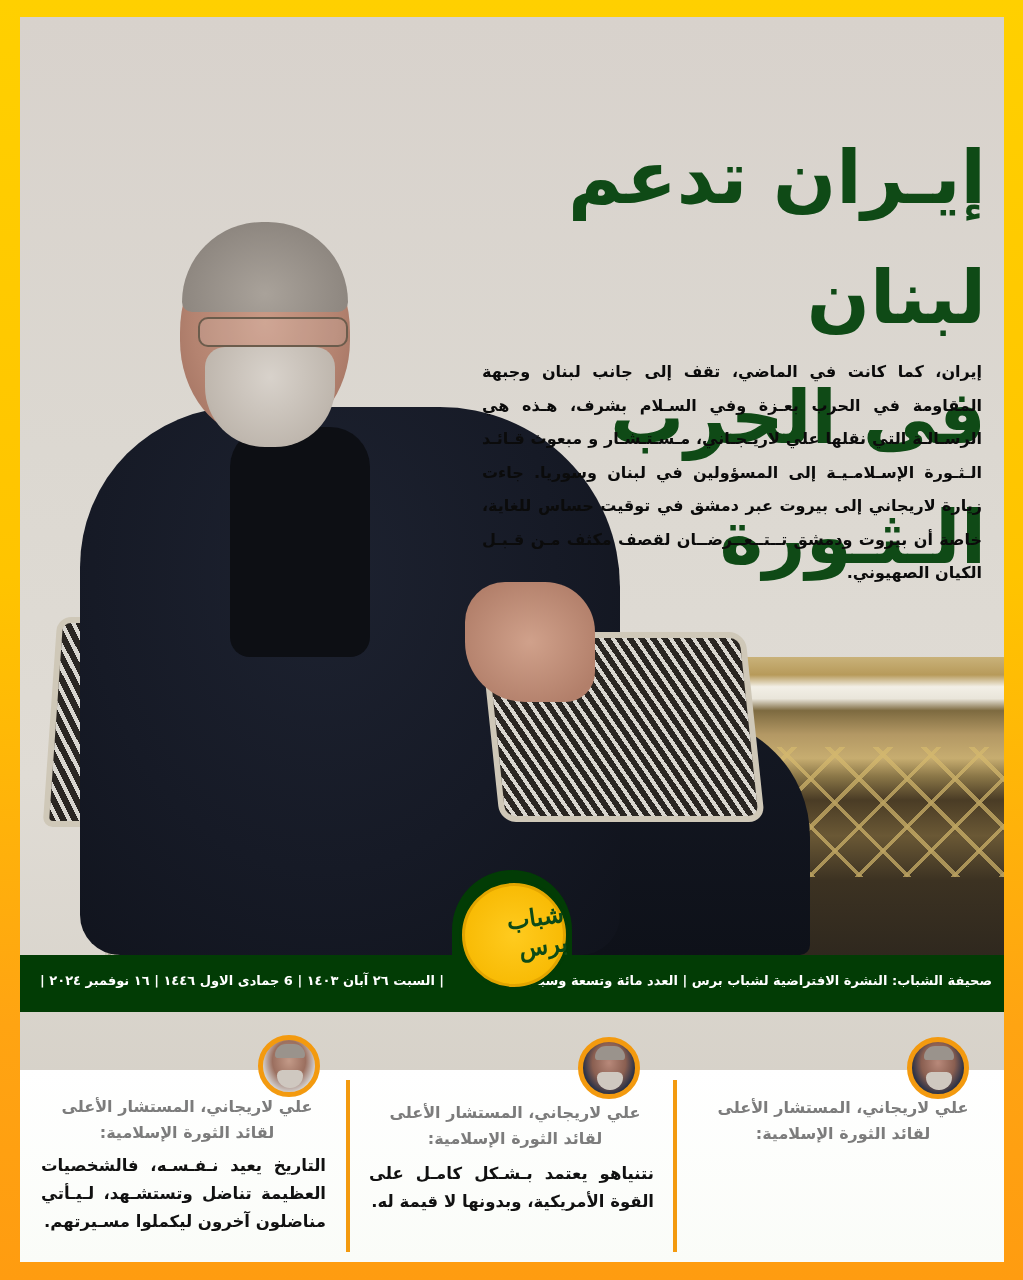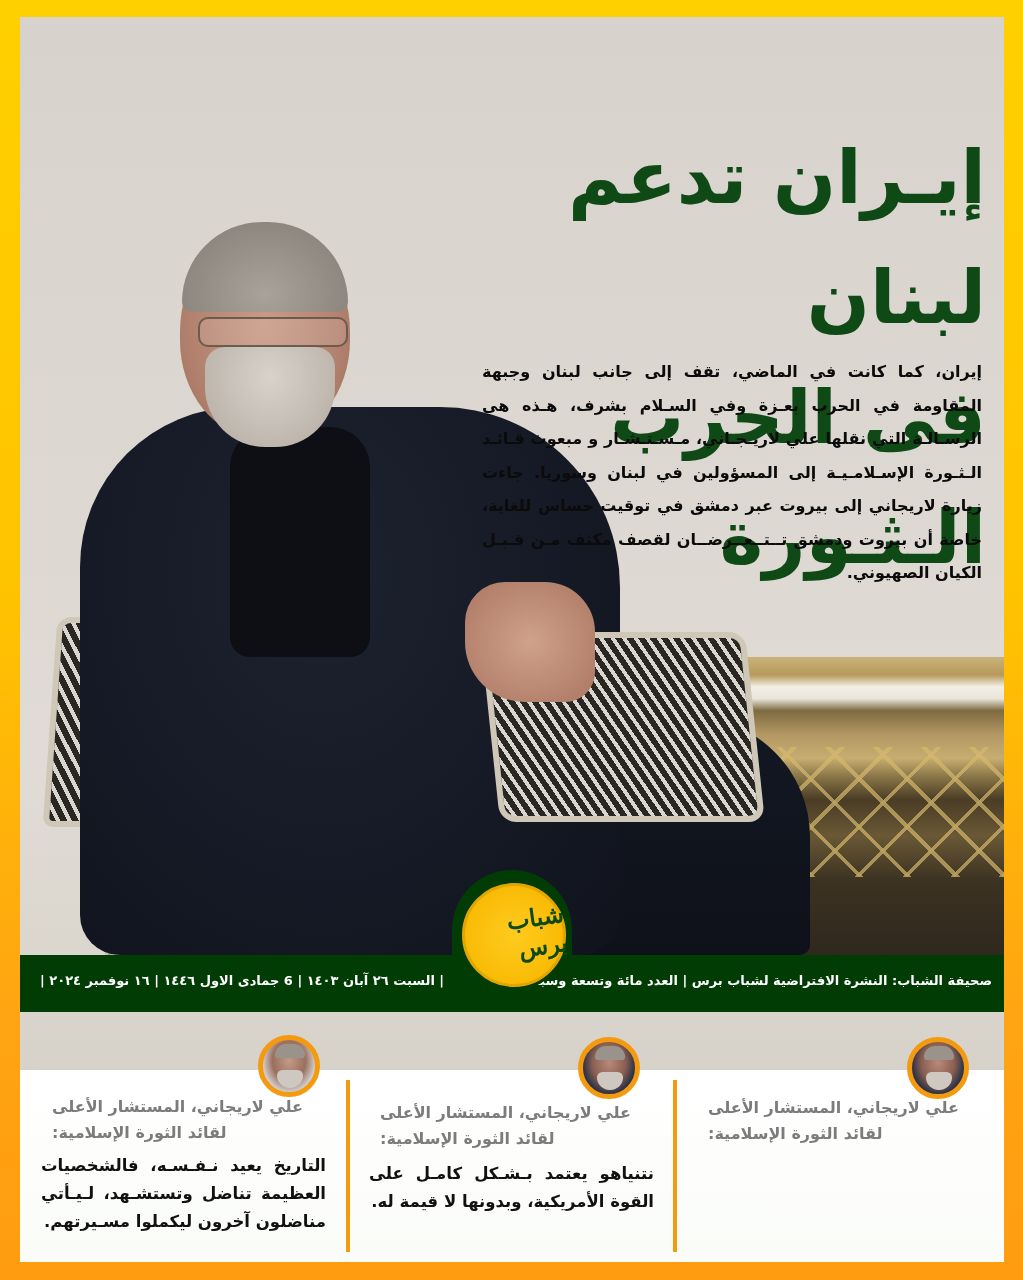--- a/index.html
+++ b/index.html
@@ -164,21 +164,21 @@
     background: radial-gradient(ellipse at 50% 40%, #b8897a 0%, #8a5f51 45%, #2f3447 70%, #1a1e2b 100%);
   }
   .avatar .av-hair { position:absolute; left:12px; top:4px; width:30px; height:14px; background:#9a938c; border-radius:14px 14px 4px 4px; }
   .avatar .av-beard { position:absolute; left:14px; top:30px; width:26px; height:18px; background:#cfc8c0; border-radius:6px 6px 14px 14px; }
   .av1 { left: 907px; top: 1037px; background-color:#1b1d2e; }
   .av2 { left: 578px; top: 1037px; }
   .av3 { left: 258px; top: 1035px; background: radial-gradient(ellipse at 50% 40%, #c39a88 0%, #9b6f5f 45%, #d2d0cf 72%, #c0bebc 100%); }
 
   .card-title {
     position: absolute; right: 26px; top: 25px; width: 270px;
-    color: #7c7c7c; font-weight: bold; font-size: 16px; line-height: 26px; text-align: left;
+    color: #7c7c7c; font-weight: bold; font-size: 16px; line-height: 26px; text-align: center;
   }
   .card-body {
     position: absolute; right: 22px; top: 83px; width: 285px;
     color: #111; font-weight: bold; font-size: 16.5px; line-height: 28px;
     text-align: justify; text-align-last: right;
   }
   .card.c2 .card-title { top: 30px; }
   .card.c2 .card-body { top: 90px; margin-left: 18px; }
   .card.c3 .card-title { top: 24px; }
   .card.c3 .card-body { top: 82px; }

